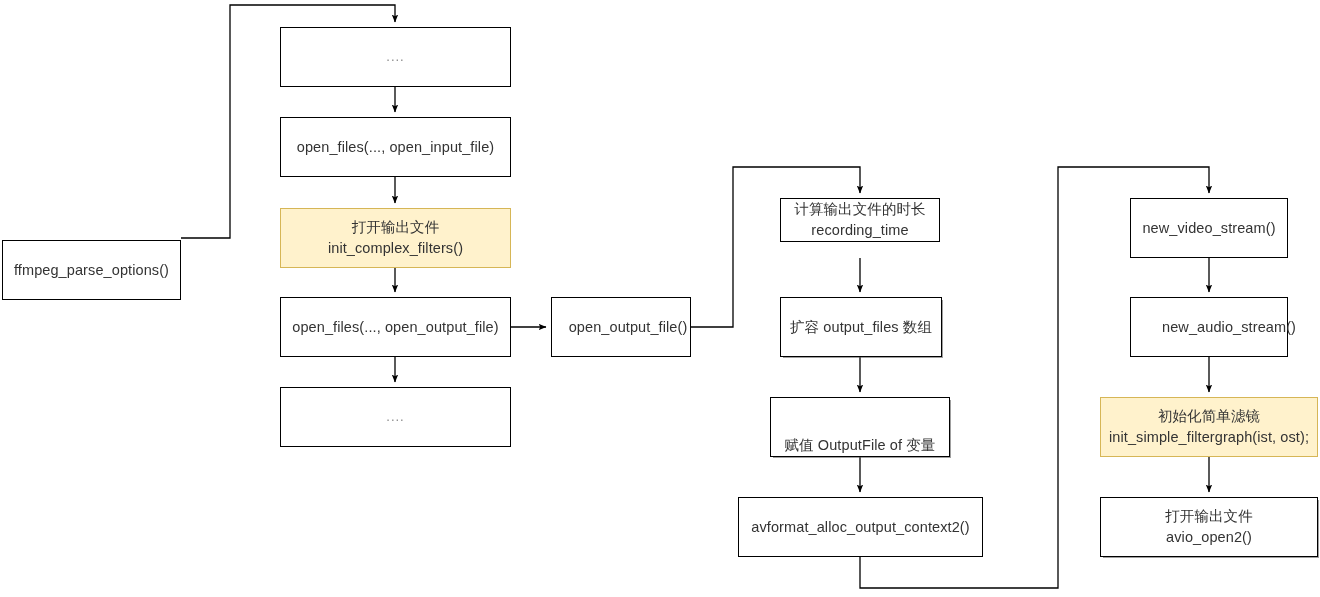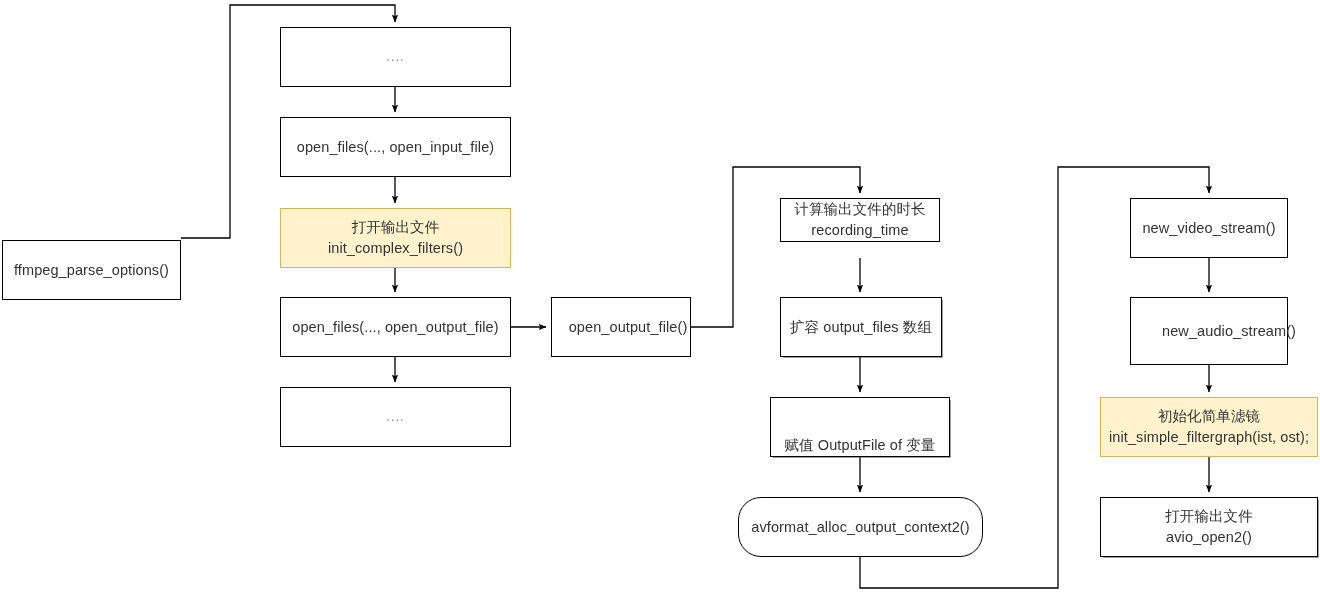--- a/index.html
+++ b/index.html
@@ -90,21 +90,21 @@
       <div class="node" style="left: 280px; top: 117px; width: 231px; height: 60px;"><span class="label">open_files(..., open_input_file)</span></div>
       <div class="node accent" style="left: 280px; top: 208px; width: 231px; height: 60px;"><span class="label">打开输出文件
 init_complex_filters()</span></div>
       <div class="node" style="left: 280px; top: 297px; width: 231px; height: 60px;"><span class="label">open_files(..., open_output_file)</span></div>
       <div class="node" style="left: 280px; top: 387px; width: 231px; height: 60px;"><span class="label dots">....</span></div>
       <div class="node" style="left: 551px; top: 297px; width: 140px; height: 60px; padding-left: 14px;"><span class="label">open_output_file()</span></div>
       <div class="node" style="left: 780px; top: 198px; width: 160px; height: 44px;"><span class="label">计算输出文件的时长
 recording_time</span></div>
       <div class="node shadowed" style="left: 780px; top: 297px; width: 162px; height: 60px;"><span class="label">扩容 output_files 数组</span></div>
       <div class="node shadowed" style="left: 770px; top: 397px; width: 180px; height: 60px; align-items: flex-end;"><span class="label">赋值 OutputFile of 变量</span></div>
-      <div class="node" style="left: 738px; top: 497px; width: 245px; height: 60px; border-radius: 23px;"><span class="label">avformat_alloc_output_context2()</span></div>
+      <div class="node" style="left: 738px; top: 497px; width: 245px; height: 60px;"><span class="label">avformat_alloc_output_context2()</span></div>
       <div class="node" style="left: 1130px; top: 198px; width: 158px; height: 60px;"><span class="label">new_video_stream()</span></div>
-      <div class="node" style="left: 1130px; top: 297px; width: 158px; height: 68px; padding-left: 40px;"><span class="label">new_audio_stream()</span></div>
+      <div class="node" style="left: 1130px; top: 297px; width: 158px; height: 60px; padding-left: 40px;"><span class="label">new_audio_stream()</span></div>
       <div class="node accent" style="left: 1100px; top: 397px; width: 218px; height: 60px;"><span class="label">初始化简单滤镜
 init_simple_filtergraph(ist, ost);</span></div>
       <div class="node shadowed" style="left: 1100px; top: 497px; width: 218px; height: 60px;"><span class="label">打开输出文件
 avio_open2()</span></div>
     </div>
 </div>
 
 </body></html>

